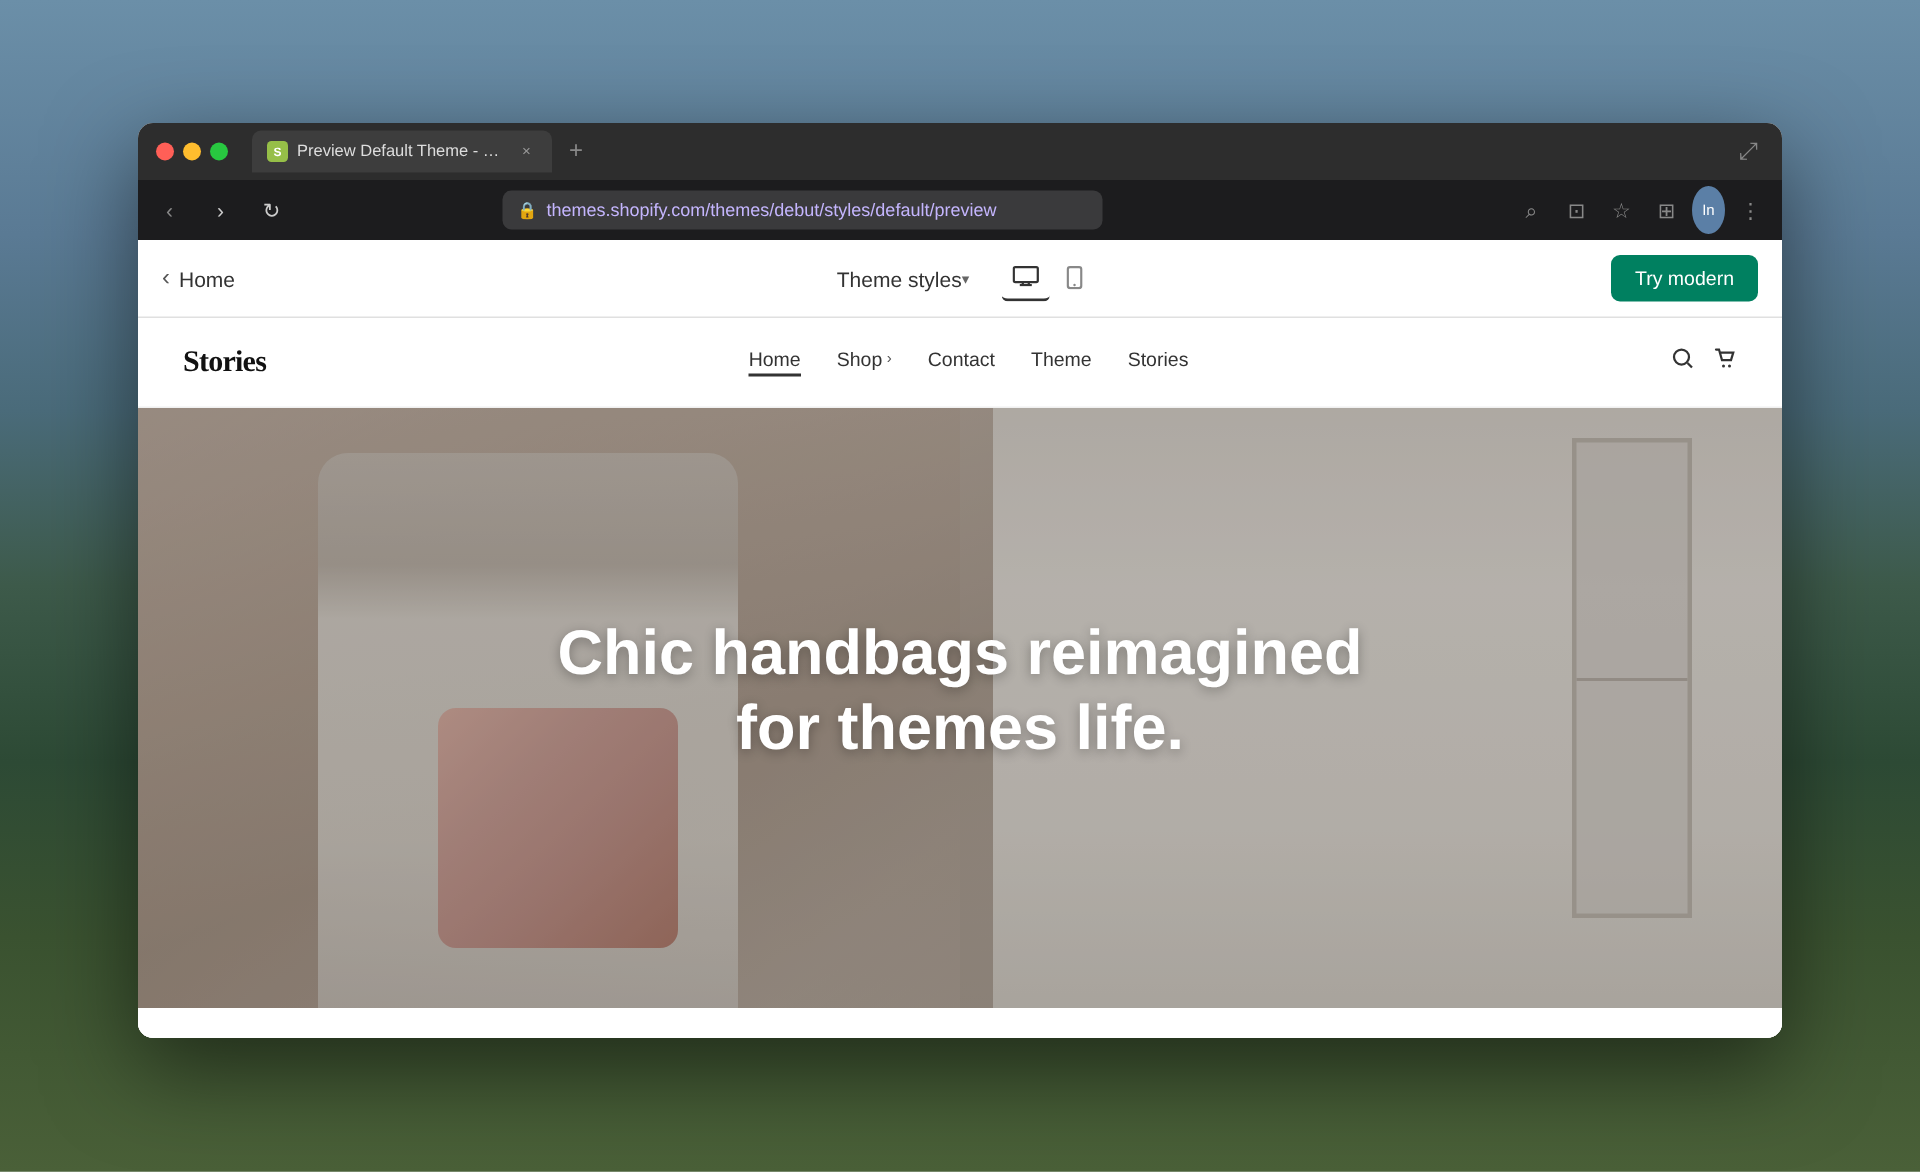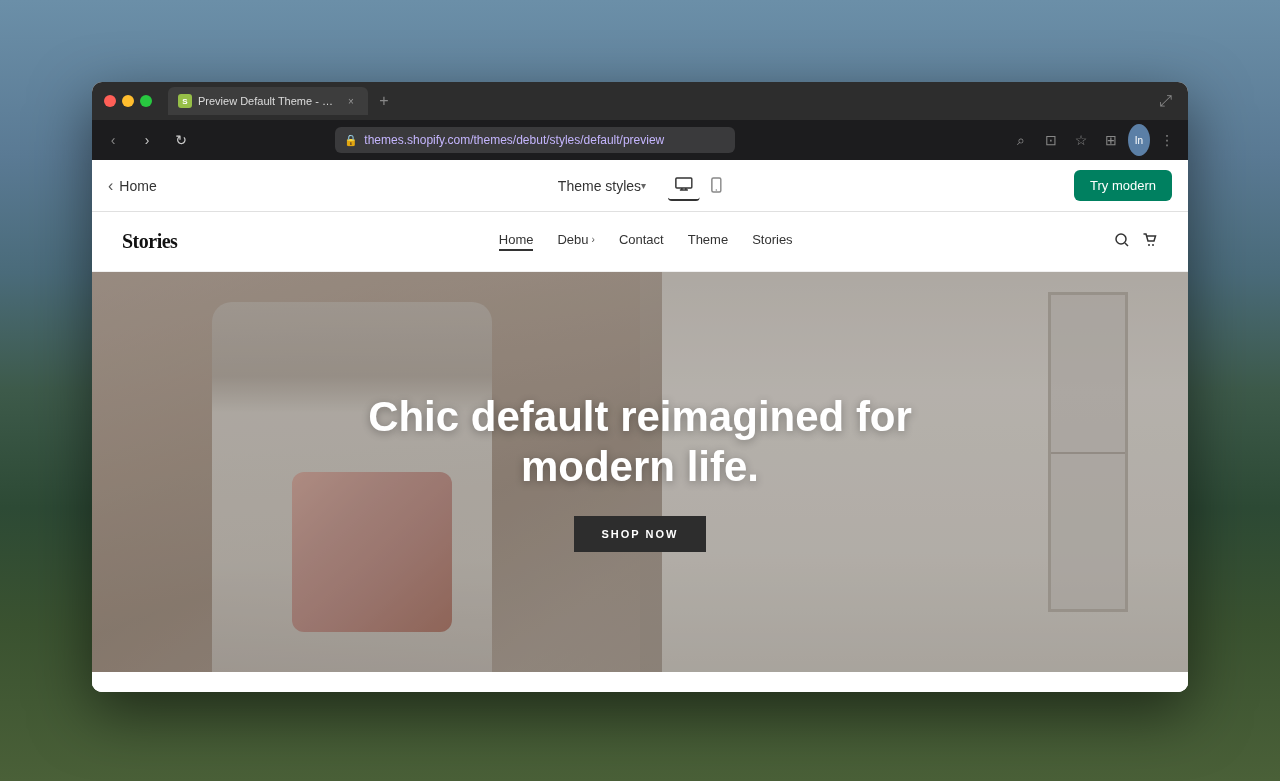--- a/index.html
+++ b/index.html
@@ -584,21 +584,21 @@
 
     <div class="preview-area">
       <div class="preview-frame">
 
         <div class="store-header">
           <div class="store-logo">Stories</div>
 
           <nav class="store-nav">
             <a class="nav-item active">Home</a>
             <div class="nav-item nav-item-with-arrow">
-              <span>Debu</span>
+              <span>Shop</span>
               <span style="font-size:10px; color:#555;">›</span>
             </div>
             <a class="nav-item">Contact</a>
             <a class="nav-item">Theme</a>
             <a class="nav-item">Stories</a>
           </nav>
 
           <div class="store-header-icons">
             <span class="header-icon">
               <svg width="16" height="16" viewBox="0 0 16 16" fill="none">
@@ -662,22 +662,21 @@
             width: 160px;
             height: 160px;
             background: linear-gradient(135deg, #e8b4a8 0%, #d4a098 30%, #c89088 60%, #b87868 100%);
             border-radius: 12px;
             opacity: 0.9;
           "></div>
 
           <div class="hero-overlay"></div>
 
           <div class="hero-content">
-            <h1 class="hero-title">Chic default reimagined for modern life.</h1>
-            <button class="shop-now-btn">SHOP NOW</button>
+            <h1 class="hero-title">Chic handbags reimagined for themes life.</h1>
           </div>
         </div>
 
       </div>
     </div>
   </div>
 
 </div>
 
 </body></html>

